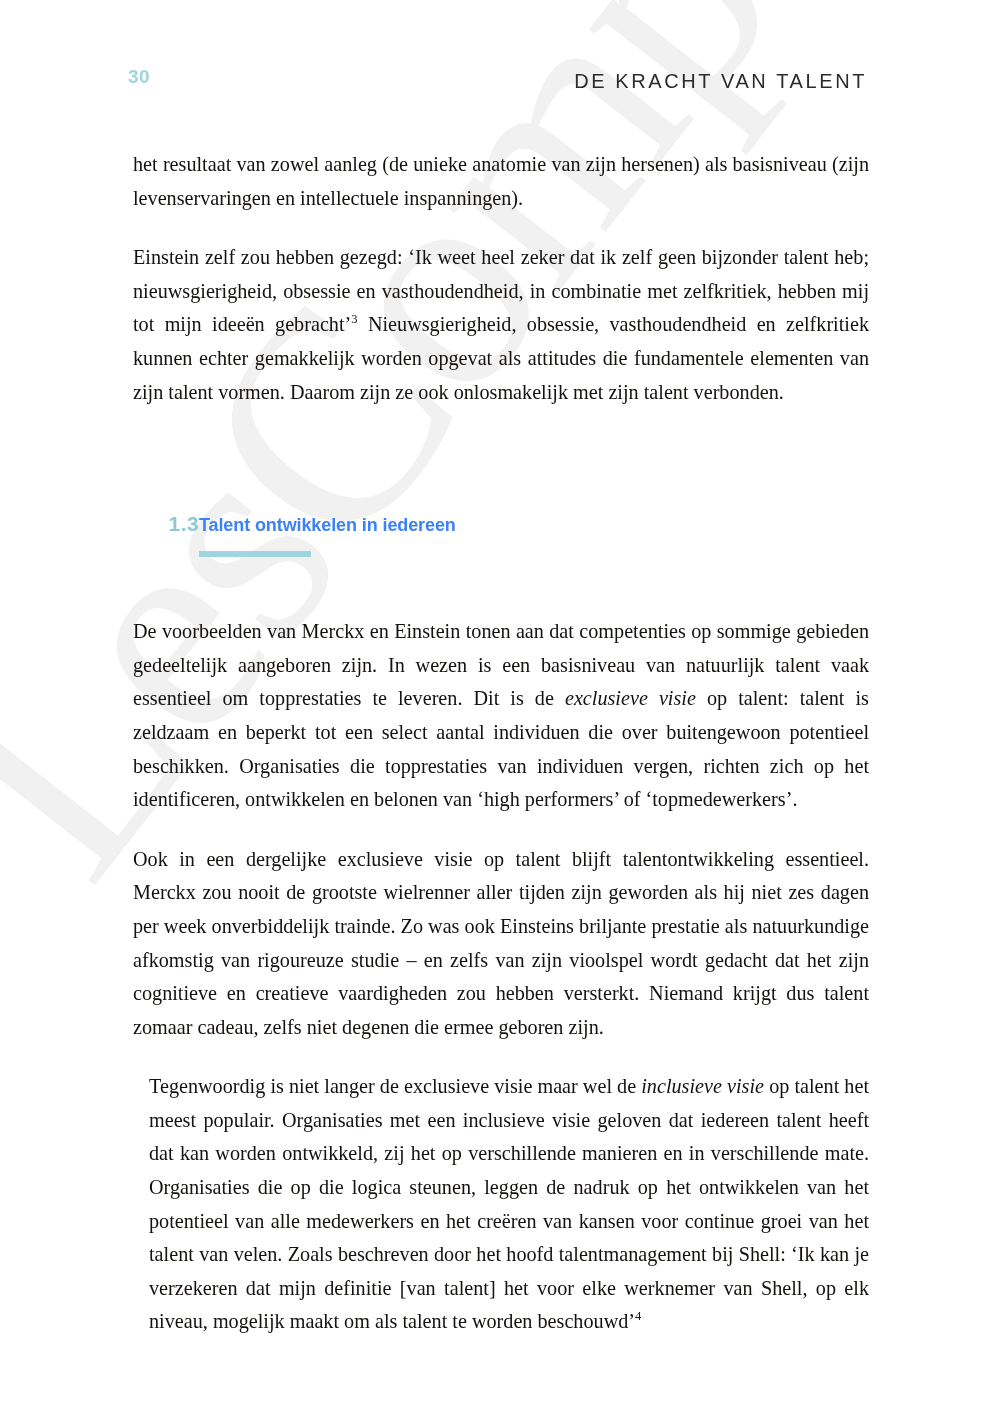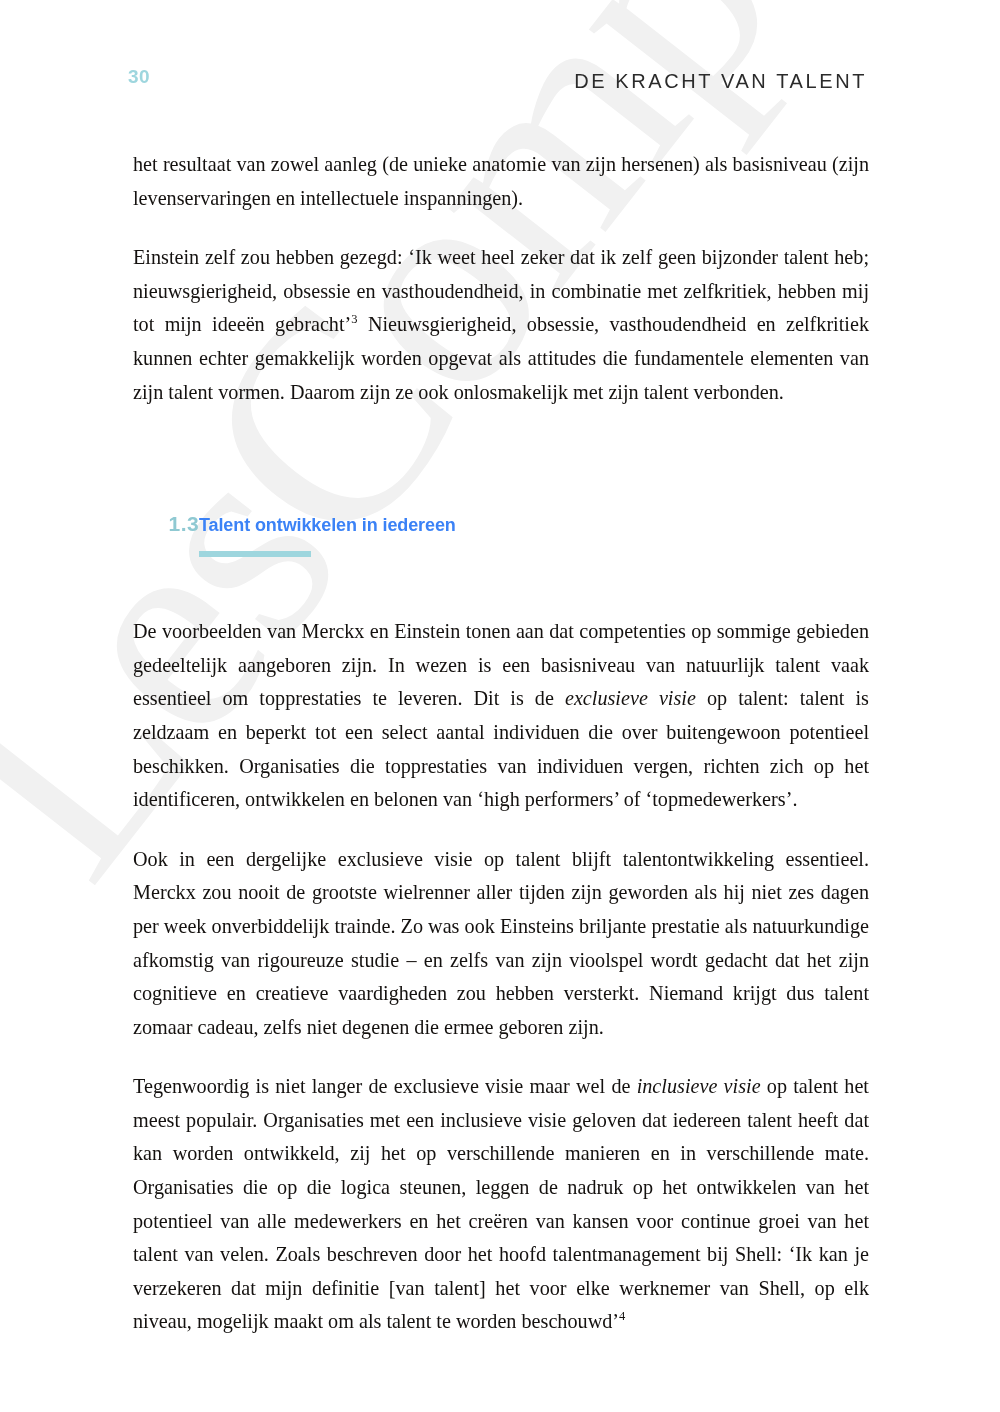--- a/index.html
+++ b/index.html
@@ -85,21 +85,21 @@
   p.body {
     margin: 0 0 26px 0;
     font-size: 20.2px;
     line-height: 33.6px;
     color: #14110f;
     text-align: justify;
     text-justify: inter-word;
     -webkit-hyphens: manual;
     hyphens: manual;
   }
-  p.body:last-child { margin-bottom: 0; }
+  p.body:last-child { margin-bottom: 0; margin-left: 16px; }
 
   .spacer-before-heading { height: 64px; }
 
   em { }
 
   sup.fn {
     font-size: 0.62em;
     vertical-align: super;
     line-height: 0;
   }

